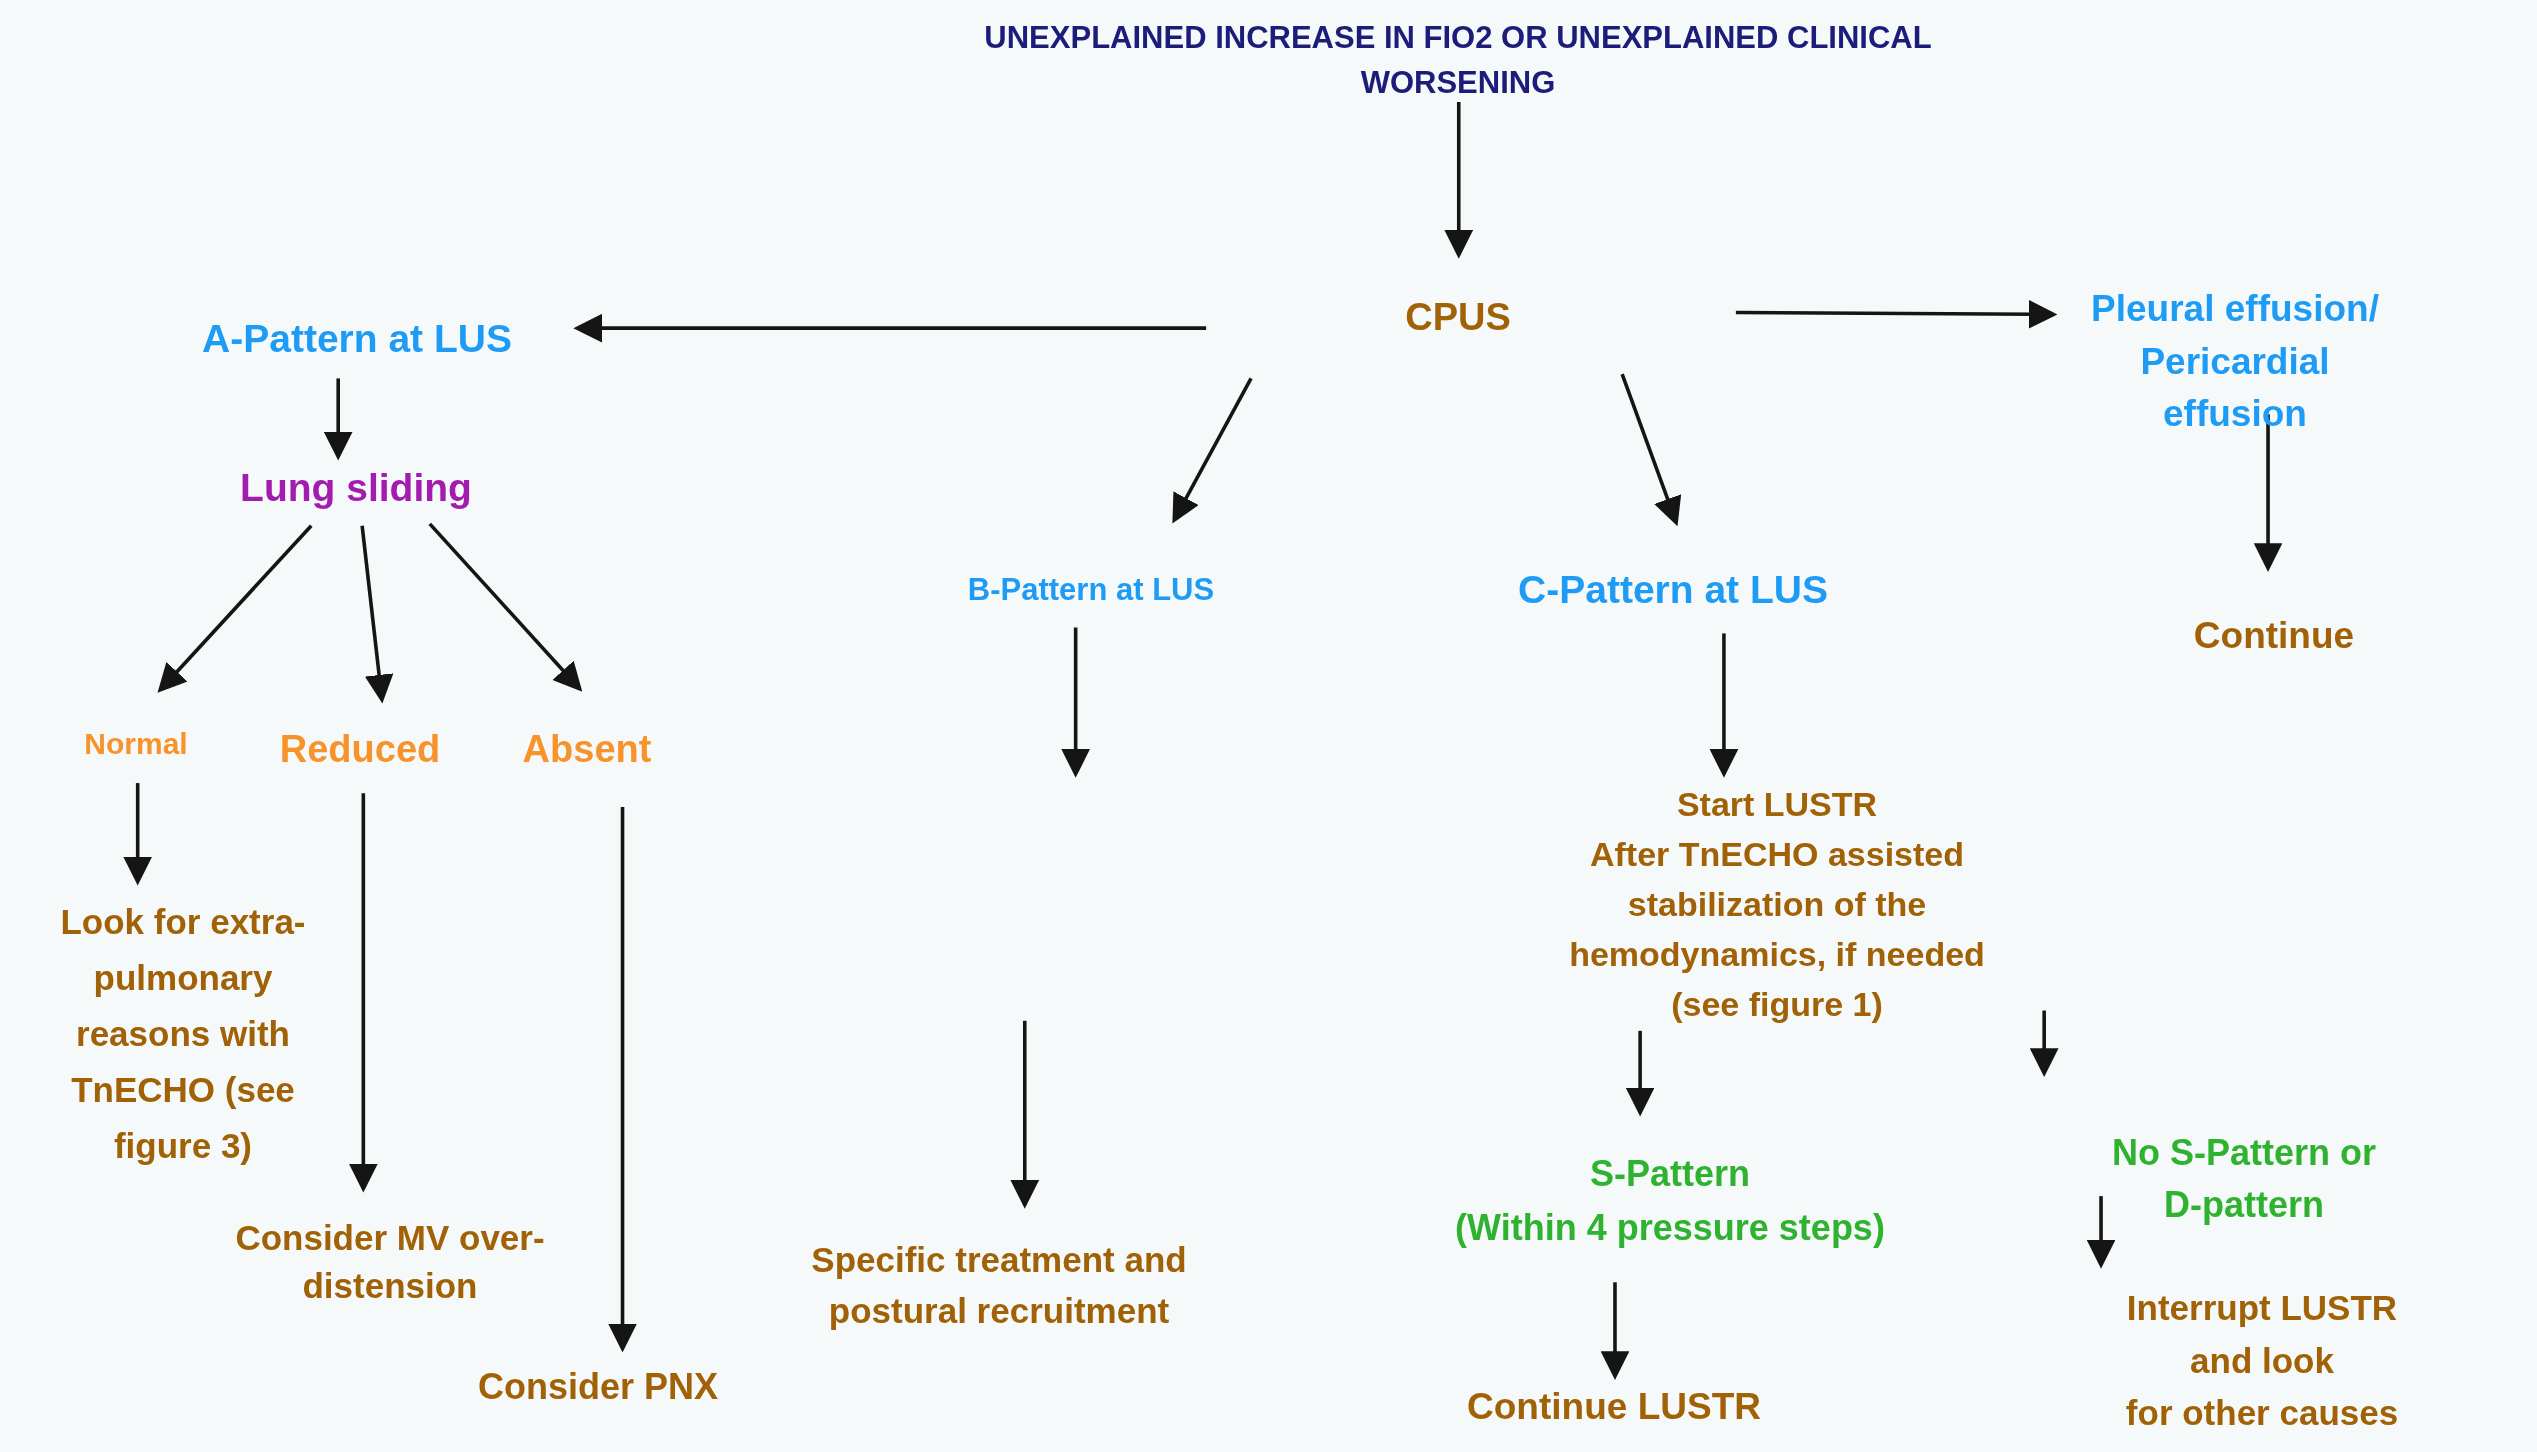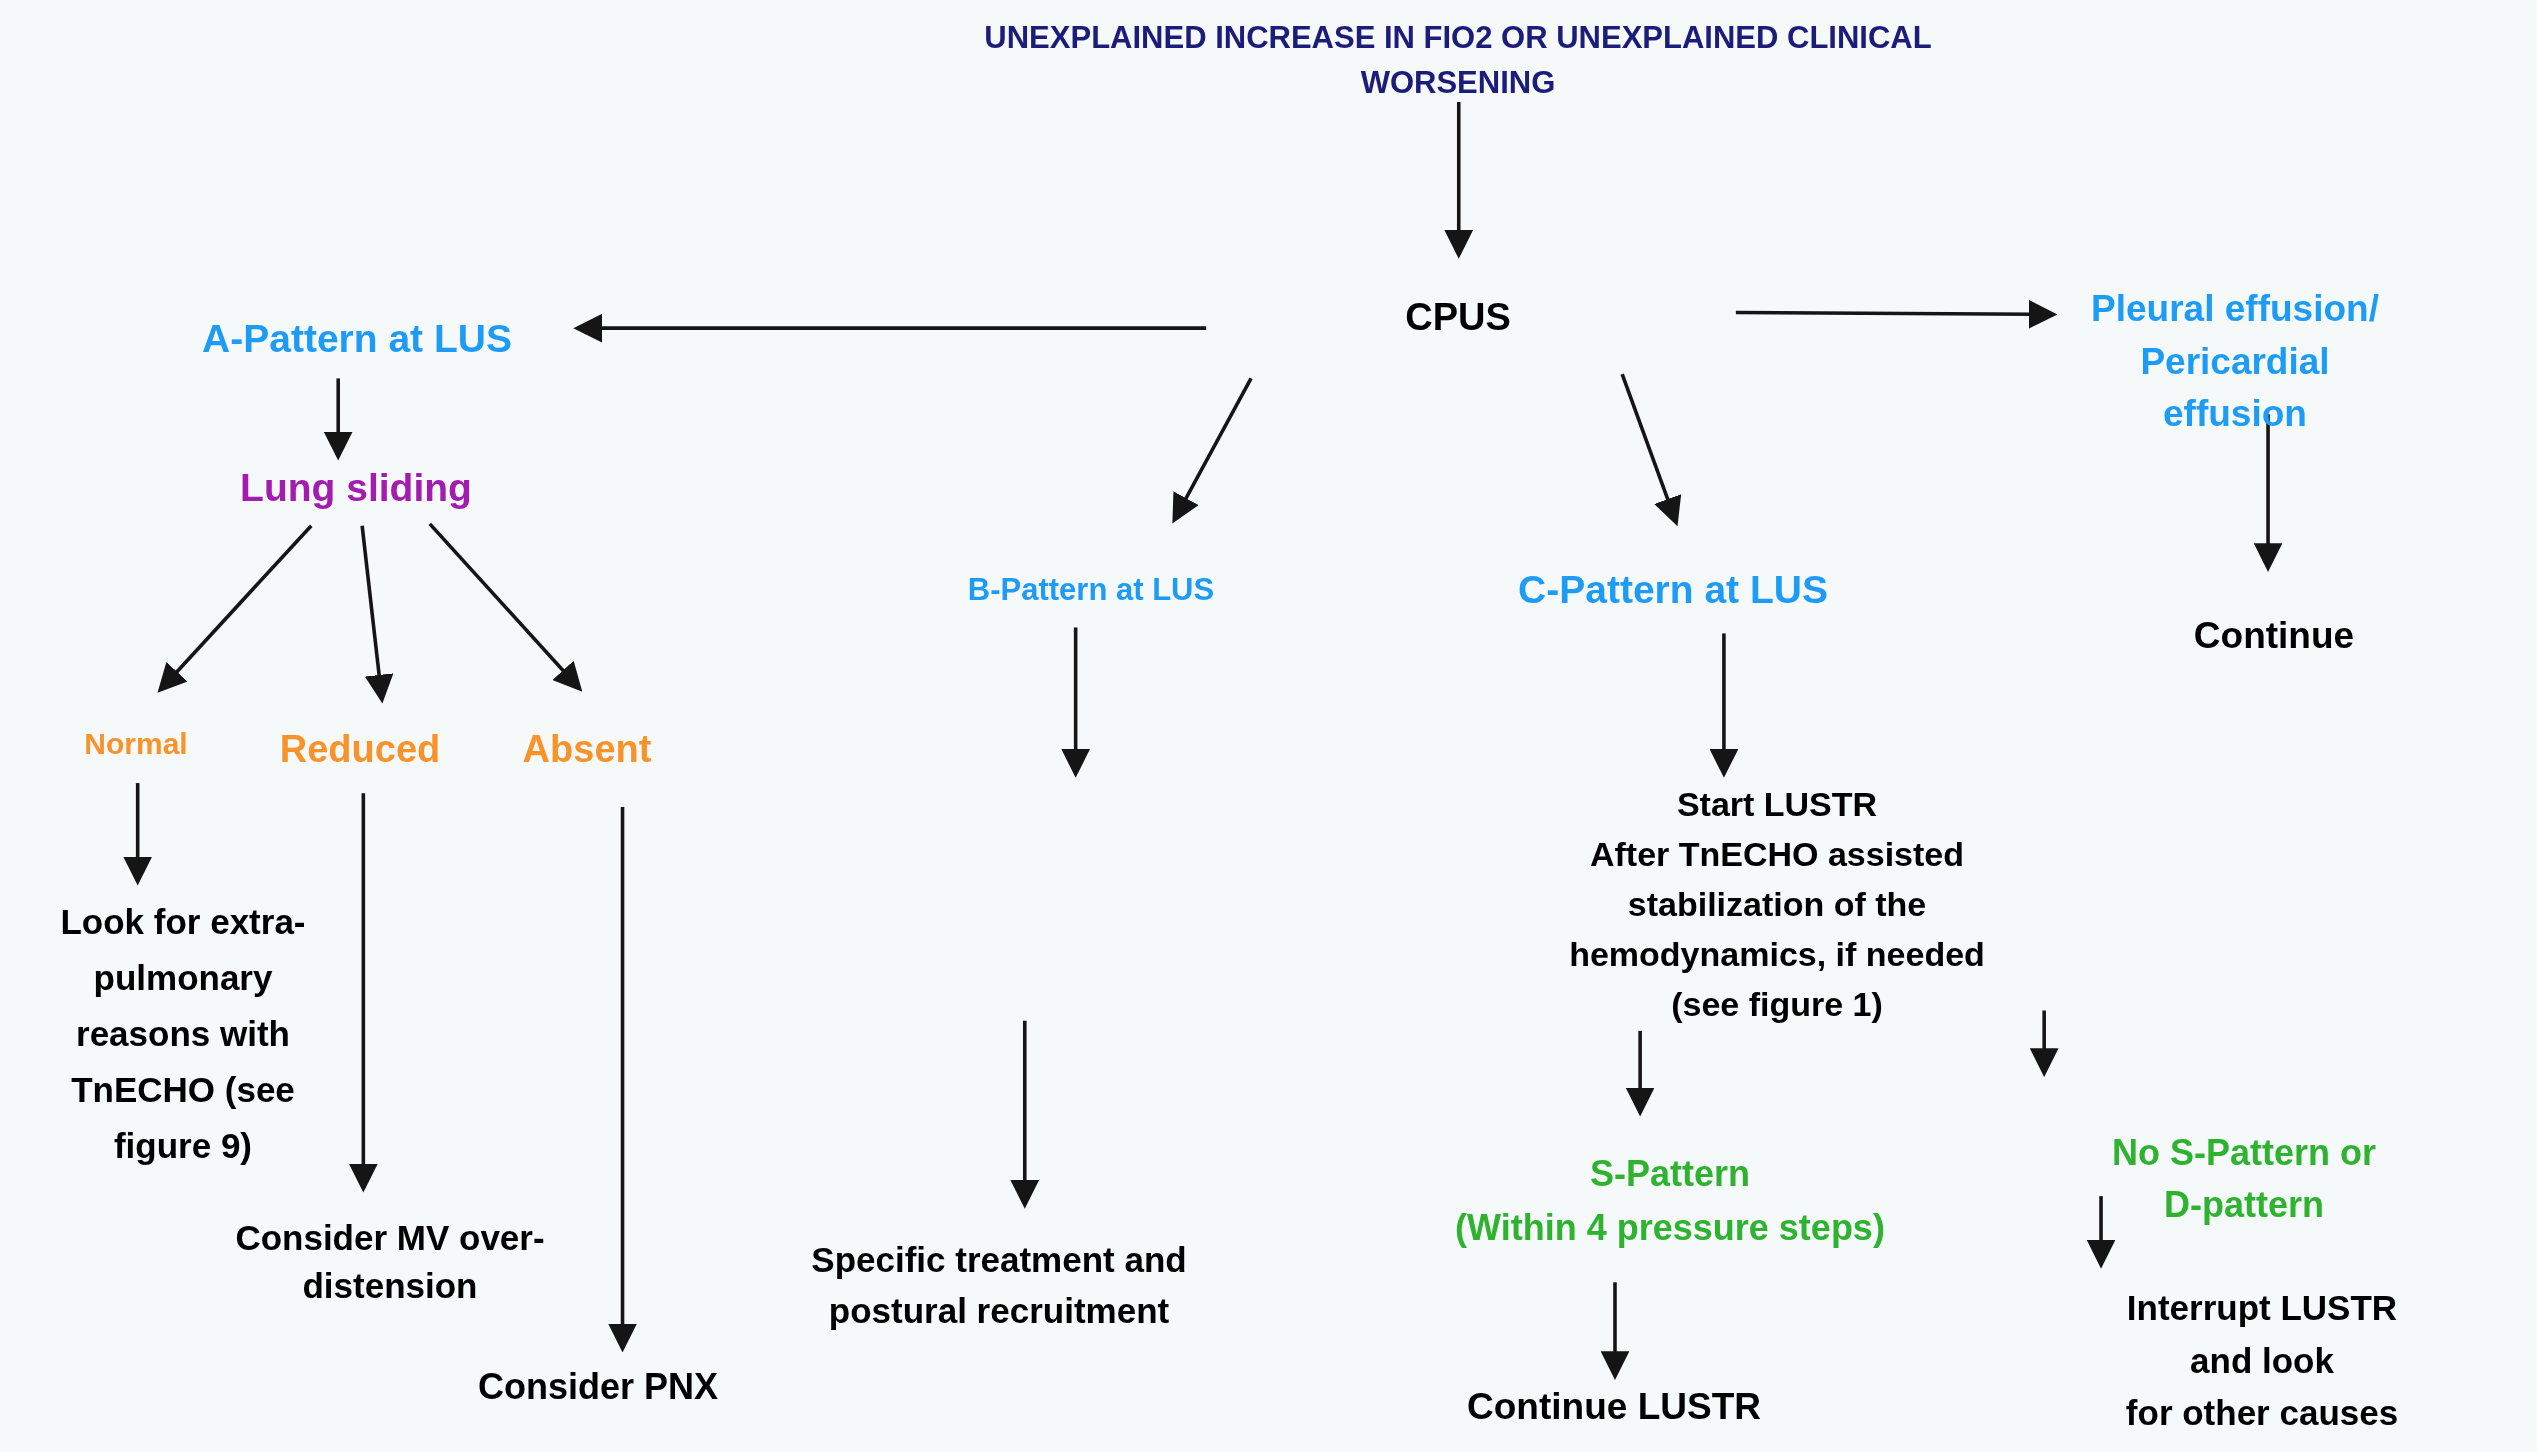--- a/index.html
+++ b/index.html
@@ -10,21 +10,21 @@
     background: #f6f9f9;
     font-family: "Liberation Sans", sans-serif;
     overflow: hidden;
   }
   .node {
     position: absolute;
     transform: translateX(-50%);
     text-align: center;
     white-space: pre-line;
     font-weight: bold;
-    color: #000000;
+    color: #a16207;
     line-height: 1.45;
   }
   .navy   { color: #1c1c7a; }
   .blue   { color: #1e9cf5; }
   .coral  { color: #a21caf; }
   .orange { color: #f8932b; }
   .green  { color: #2eb230; }
   .lh-tight  { line-height: 1.36; }
   .lh-wide   { line-height: 1.60; }
   .lh-mid    { line-height: 1.47; }
@@ -75,21 +75,21 @@
   <div class="node orange" style="left:136px; top:722px; font-size:30px;">Normal</div>
 
   <div class="node orange" style="left:360px; top:722px; font-size:38px;">Reduced</div>
 
   <div class="node orange" style="left:587px; top:722px; font-size:38px;">Absent</div>
 
   <div class="node lh-wide" style="left:183px; top:894px; font-size:35px;">Look for extra-
 pulmonary
 reasons with
 TnECHO (see
-figure 9)</div>
+figure 3)</div>
 
   <div class="node" style="left:390px; top:1214px; font-size:35px; line-height:1.38;">Consider MV over-
 distension</div>
 
   <div class="node" style="left:598px; top:1361px; font-size:36px;">Consider PNX</div>
 
   <div class="node blue" style="left:1091px; top:568px; font-size:31px;">B-Pattern at LUS</div>
 
 
   <div class="node" style="left:999px; top:1235px; font-size:35px;">Specific treatment and

